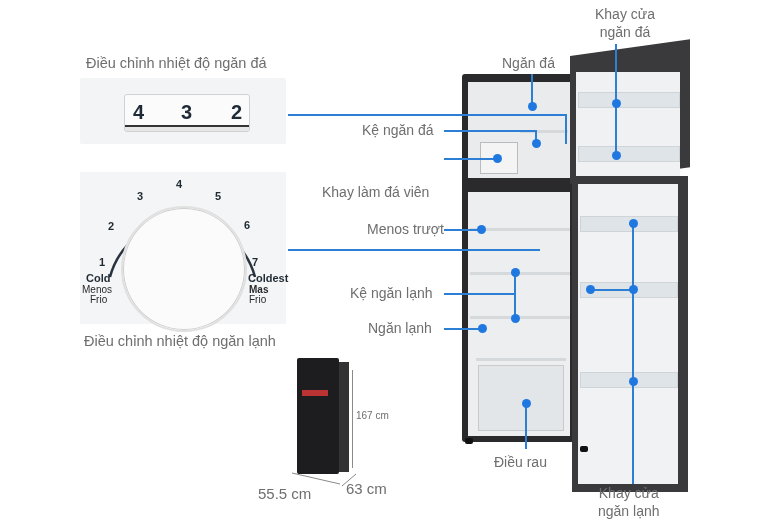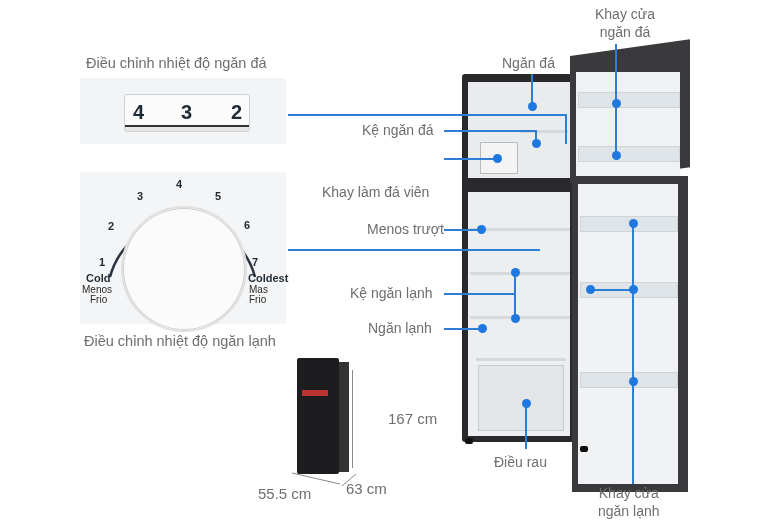--- a/index.html
+++ b/index.html
@@ -67,29 +67,29 @@
 <span class="tick" style="left:108px;top:220px;">2</span>
 <span class="tick" style="left:137px;top:190px;">3</span>
 <span class="tick" style="left:176px;top:178px;">4</span>
 <span class="tick" style="left:215px;top:190px;">5</span>
 <span class="tick" style="left:244px;top:219px;">6</span>
 <span class="tick" style="left:252px;top:256px;">7</span>
 <span class="bold" style="left:86px;top:272px;">Cold</span>
 <span class="sm" style="left:82px;top:285px;">Menos</span>
 <span class="sm" style="left:90px;top:295px;">Frio</span>
 <span class="bold" style="left:248px;top:272px;">Coldest</span>
-<span class="sm" style="left:249px;top:285px;">Mas</span>
+<span class="sm" style="left:249px;top:285px;font-weight:bold;">Mas</span>
 <span class="sm" style="left:249px;top:295px;">Frio</span>
 <div class="lbl" style="left:84px;top:333px;font-size:14.5px;">Điều chỉnh nhiệt độ ngăn lạnh</div>
 
 <div class="abs mini"></div>
 <div class="abs mini-side"></div>
 <div class="abs mini-panel"></div>
 <div class="abs arrow-v"></div>
-<div class="lbl" style="left:356px;top:410px;font-size:15px;margin-left:32px;">167 cm</div>
+<div class="lbl" style="left:356px;top:410px;font-size:10px;">167 cm</div>
 <svg class="abs" style="left:290px;top:470px;" width="70" height="20">
   <line x1="2" y1="3" x2="50" y2="14" stroke="#8a8a8a" stroke-width="1"></line>
   <line x1="52" y1="16" x2="66" y2="4" stroke="#8a8a8a" stroke-width="1"></line>
 </svg>
 <div class="lbl" style="left:258px;top:485px;font-size:15px;">55.5 cm</div>
 <div class="lbl" style="left:346px;top:480px;font-size:15px;">63 cm</div>
 
 <div class="abs fridge-body"></div>
 <div class="abs frz-inner"></div>
 <div class="abs fr-inner"></div>

